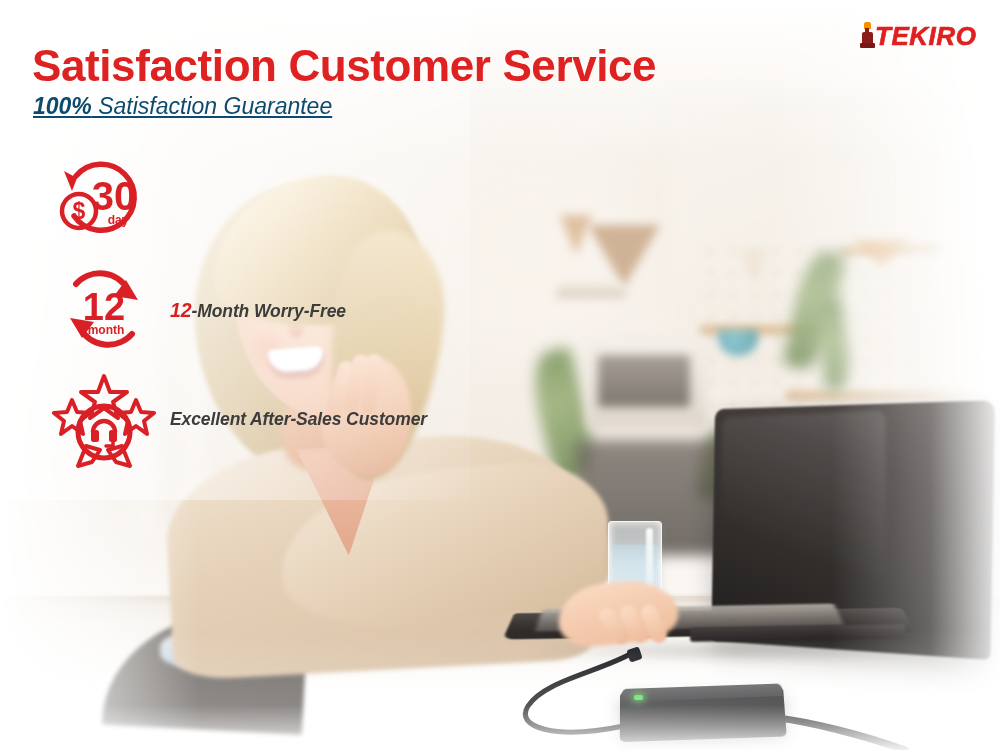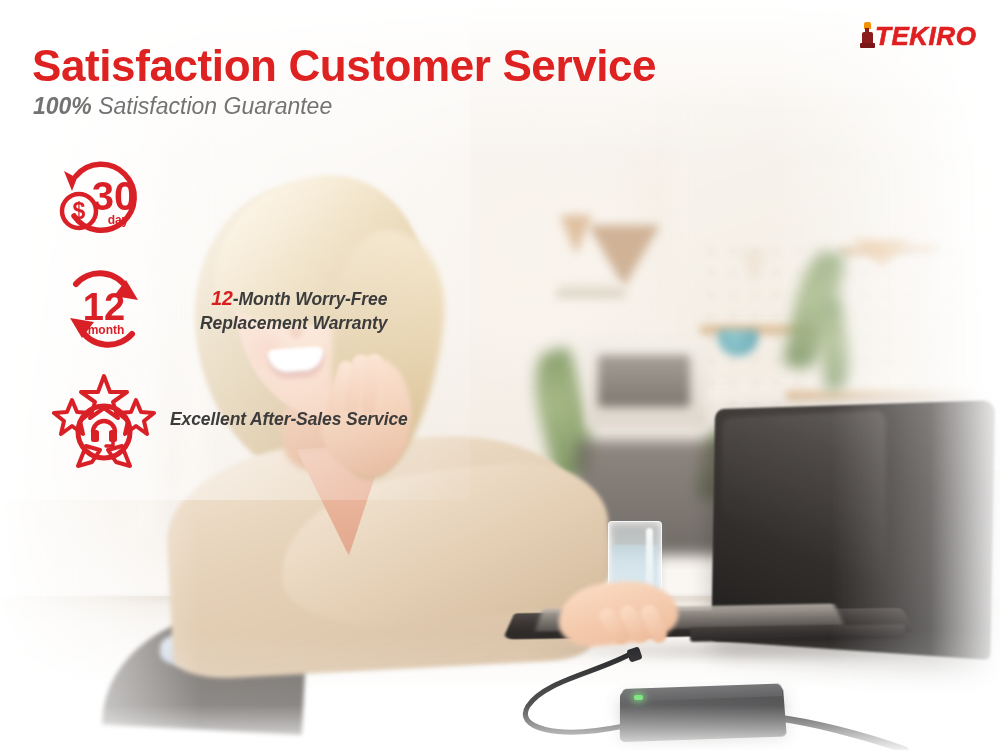--- a/index.html
+++ b/index.html
@@ -420,22 +420,23 @@
     transform: scaleX(1.04);
   }
 
   .headline {
     position: absolute; left: 32px; top: 44px;
     font-size: 44px; font-weight: bold; color: #DE2222;
     letter-spacing: -.4px; line-height: 1;
   }
   .subhead {
     position: absolute; left: 33px; top: 95px;
-    font-size: 23px; font-style: italic; color: #737373;
+    font-size: 23px; font-style: italic; color: #0c4a6e;
     line-height: 1;
+    text-decoration: underline;
   }
   .subhead b { font-weight: bold; font-style: italic; }
 
   .features { position: absolute; left: 44px; top: 152px; width: 430px; }
   .feature { position: relative; display: flex; align-items: center; }
   .f-row-1 { height: 96px; }
   .f-row-2 { height: 104px; margin-top: 10px; text-align: right; }
   .f-row-3 { height: 104px; margin-top: 6px; }
 
   .f-icon { width: 120px; flex: 0 0 120px; display: flex; justify-content: center; align-items: center; }
@@ -584,39 +585,38 @@
             <path d="M24 22 A32 32 0 0 1 76 28" fill="none" stroke="#D92027" stroke-width="6" stroke-linecap="round"></path>
             <path d="M86 38 L74 18 L62 34 Z" fill="#D92027"></path>
             <path d="M80 72 A32 32 0 0 1 28 66" fill="none" stroke="#D92027" stroke-width="6" stroke-linecap="round"></path>
             <path d="M18 56 L30 76 L42 60 Z" fill="#D92027"></path>
             <text x="52" y="58" font-family="Liberation Sans, sans-serif" font-size="38" font-weight="bold" fill="#D92027" text-anchor="middle">12</text>
             <text x="54" y="72" font-family="Liberation Sans, sans-serif" font-size="12" font-weight="bold" fill="#D92027" text-anchor="middle">month</text>
           </svg>
         </div>
         <div class="f-text f2-wrap">
           <span class="hl">12</span><span>-Month Worry-Free</span>
-          <span class="line2">Replacement Warranty</span>
         </div>
       </div>
 
       <div class="feature f-row-3">
         <div class="f-icon">
           <svg width="104" height="100" viewBox="0 0 104 100">
             <path d="M52 6 L58 22 L75 22 L61 32 L66 48 L52 38 L38 48 L43 32 L29 22 L46 22 Z" fill="none" stroke="#D92027" stroke-width="4" stroke-linejoin="round"></path>
             <path d="M20 30 L25 42 L38 43 L28 51 L31 64 L20 56 L9 64 L12 51 L2 43 L15 42 Z" fill="none" stroke="#D92027" stroke-width="4" stroke-linejoin="round"></path>
             <path d="M84 30 L89 42 L102 43 L92 51 L95 64 L84 56 L73 64 L76 51 L66 43 L79 42 Z" fill="none" stroke="#D92027" stroke-width="4" stroke-linejoin="round"></path>
             <path d="M34 76 L26 96 L40 92 L48 80 Z" fill="none" stroke="#D92027" stroke-width="4" stroke-linejoin="round"></path>
             <path d="M70 76 L78 96 L64 92 L56 80 Z" fill="none" stroke="#D92027" stroke-width="4" stroke-linejoin="round"></path>
             <circle cx="52" cy="62" r="26" fill="none" stroke="#D92027" stroke-width="5"></circle>
             <path d="M41 62 A11 11 0 0 1 63 62" fill="none" stroke="#D92027" stroke-width="4.5" stroke-linecap="round"></path>
             <rect x="39" y="60" width="8" height="12" rx="2.5" fill="#D92027"></rect>
             <rect x="57" y="60" width="8" height="12" rx="2.5" fill="#D92027"></rect>
             <path d="M61 72 L61 76 L54 76" fill="none" stroke="#D92027" stroke-width="3.5" stroke-linecap="round"></path>
           </svg>
         </div>
         <div class="f-text f3-wrap">
-          <span>Excellent After-Sales Service</span>
+          <span>Excellent After-Sales Customer</span>
         </div>
       </div>
 
     </div>
   </div>
 </div>
 
 </body></html>

